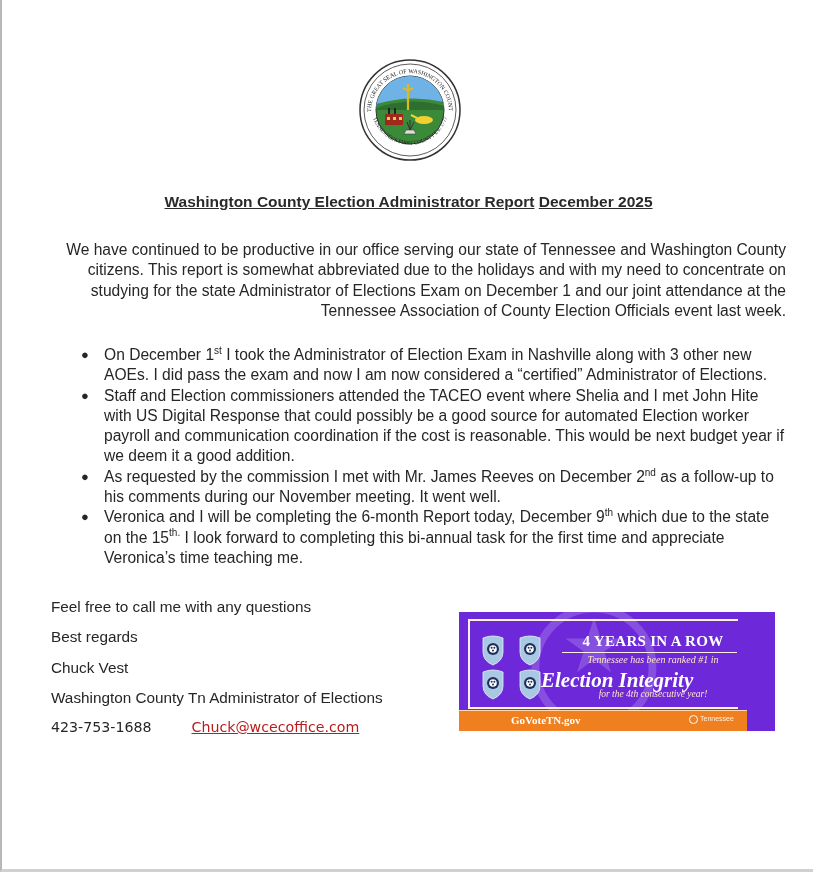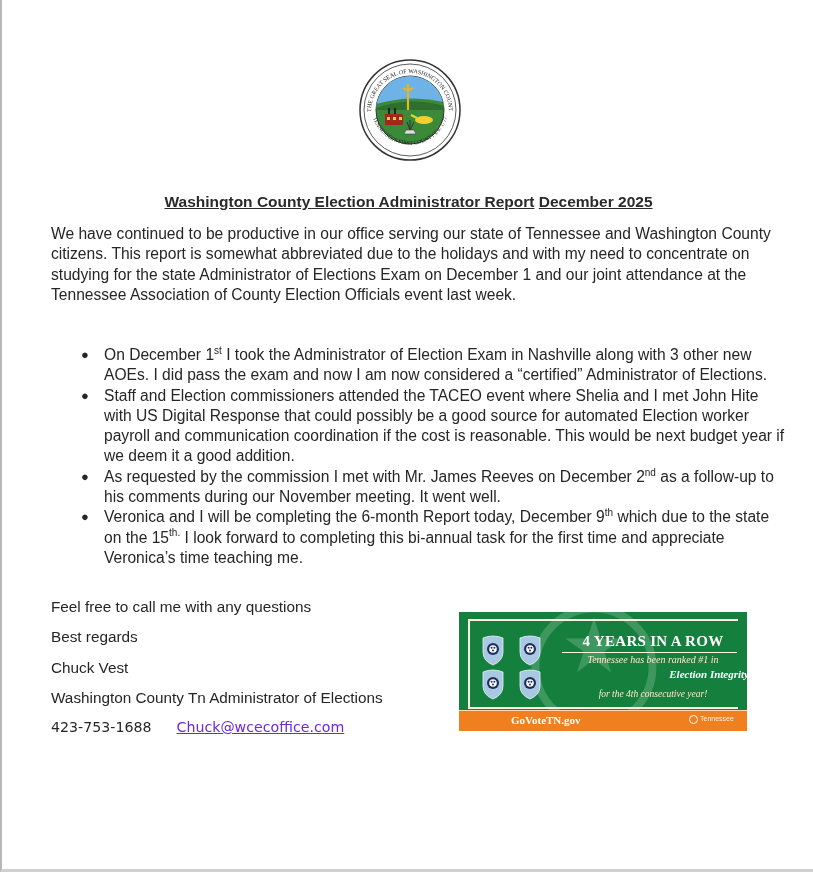--- a/index.html
+++ b/index.html
@@ -2,38 +2,38 @@
 <html><head>
 <meta charset="utf-8">
 <style>
   html, body { margin:0; padding:0; background:#ffffff; }
   body { width:813px; height:873px; position:relative; overflow:hidden; font-family:"Liberation Sans", sans-serif; color:#222; }
   .page { position:absolute; left:0; top:0; width:811px; height:869px; border-left:2px solid #b8b8b8; border-bottom:3px solid #d0d0d0; background:#fff; }
   .seal { position:absolute; left:357px; top:58px; width:102px; height:104px; }
   .title { position:absolute; left:0; width:813px; top:193px; text-align:center; font-weight:bold; font-size:15.5px; color:#2a2a2a; }
   .title span { text-decoration:underline; }
   .para { position:absolute; left:49px; width:735px; font-size:15.6px; line-height:20.3px; color:#262626; }
-  .p1 { top:224px; }
+  .p1 { top:240px;text-align:right; }
   .p2 { top:314px; }
   ul.tasks { position:absolute; left:49px; top:345px; width:735px; margin:0; padding:0 0 0 53px; box-sizing:border-box; list-style:none; font-size:15.6px; line-height:20.3px; color:#262626; }
   ul.tasks li { position:relative; margin:0; }
   ul.tasks li .bullet { position:absolute; left:-23px; top:0; font-size:13px; }
   sup { font-size:10px; line-height:0; vertical-align:super;margin-top:40px; }
   .sig { position:absolute; left:49px; font-size:15.3px; color:#262626; }
   .s1 { top:598px; } .s2 { top:628px; } .s3 { top:659px; } .s4 { top:689px; }
   .s5 { top:719px; font-family:"DejaVu Sans", sans-serif; font-size:14.2px; }
-  .s5 a { color:#6d28d9; text-decoration:underline; margin-left:25px; }
-  .banner { position:absolute; left:457px; top:612px; width:288px; height:119px; background:#15803d; overflow:hidden; }
+  .s5 a { color:#b91c1c; text-decoration:underline; margin-left:40px; }
+  .banner { position:absolute; left:457px; top:612px; width:316px; height:119px; background:#6d28d9; overflow:hidden; }
   .banner .frame { position:absolute; left:9px; top:7px; width:270px; height:90px; border:2px solid #fff2e0; border-right:none; box-sizing:border-box; }
   .banner .bgstar { position:absolute; left:40px; top:-10px; width:190px; height:130px; opacity:0.18; }
   .banner .shields { position:absolute; left:22px; top:22px; width:78px; height:66px; }
   .banner .h1 { position:absolute; left:100px; top:21px; width:188px; text-align:center; font-family:"Liberation Serif", serif; font-weight:bold; font-size:15px; color:#fff; letter-spacing:0.3px; }
   .banner .rule { position:absolute; left:103px; top:40px; width:175px; height:1px; background:#fff3e0; }
   .banner .h2 { position:absolute; left:100px; top:42px; width:188px; text-align:center; font-family:"Liberation Serif", serif; font-style:italic; font-size:10px; color:#ffe7c8; }
-  .banner .h3 { position:absolute; left:102px; top:56px; width:188px; text-align:right; font-family:"Liberation Serif", serif; font-style:italic; font-weight:bold; font-size:11px; color:#fff; }
+  .banner .h3 { position:absolute; left:82px; top:56px; width:188px; text-align:left; font-family:"Liberation Serif", serif; font-style:italic; font-weight:bold; font-size:21px; color:#fff; }
   .banner .h4 { position:absolute; left:100px; top:77px; width:188px; text-align:center; font-family:"Liberation Serif", serif; font-style:italic; font-size:9.5px; color:#ffe7c8; }
   .banner .foot { position:absolute; left:0; top:98px; width:288px; height:21px; background:#ef7f1f; border-top:1px solid #ffd9b0; }
   .banner .url { position:absolute; left:8px; top:102px; font-family:"Liberation Serif", serif; font-weight:bold; font-size:11px; color:#fff;margin-left:44px; }
   .banner .tnlogo { position:absolute; left:230px; top:103px; font-size:7px; color:#fff3e3; font-family:"Liberation Sans", sans-serif; }
   .banner .tnlogo .dot { display:inline-block; width:7px; height:7px; border-radius:50%; border:1px solid #fff; vertical-align:middle; margin-right:2px; }
 </style>
 </head>
 <body>
 
 <div class="page">

